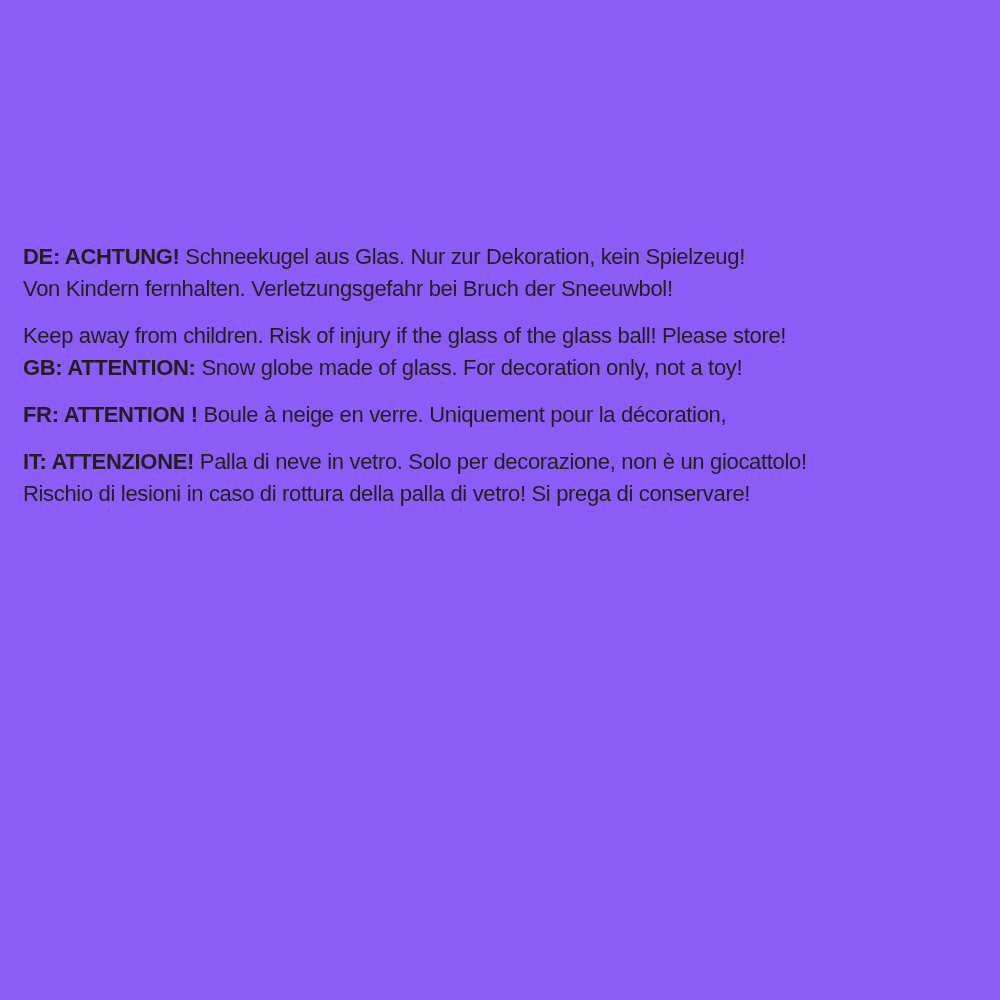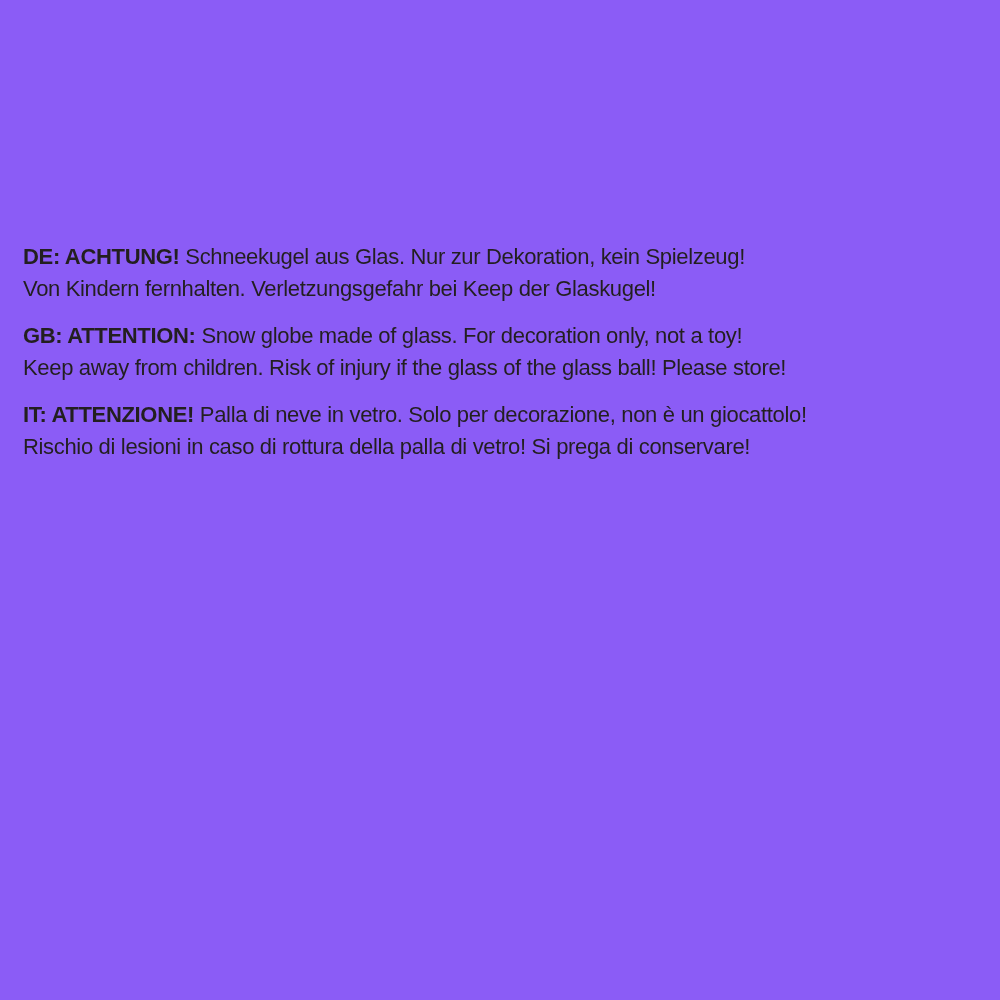--- a/index.html
+++ b/index.html
@@ -40,29 +40,30 @@
   }
 </style>
 </head>
 <body>
 
 <div class="canvas">
   <div class="sheet">
 
     <p class="para">
       <span class="line"><strong class="lead">DE: ACHTUNG!</strong> <span>Schneekugel aus Glas. Nur zur Dekoration, kein Spielzeug!</span></span>
-      <span class="line">Von Kindern fernhalten. Verletzungsgefahr bei Keep der Glaskugel!</span>
+      <span class="line">Von Kindern fernhalten. Verletzungsgefahr bei Bruch der Sneeuwbol!</span>
     </p>
 
     <p class="para">
+      <span class="line">Keep away from children. Risk of injury if the glass of the glass ball! Please store!</span>
       <span class="line"><strong class="lead">GB: ATTENTION:</strong> <span>Snow globe made of glass. For decoration only, not a toy!</span></span>
-      <span class="line">Keep away from children. Risk of injury if the glass of the glass ball! Please store!</span>
     </p>
 
     <p class="para">
+      <span class="line"><strong class="lead">FR: ATTENTION !</strong> <span>Boule à neige en verre. Uniquement pour la décoration,</span></span>
     </p>
 
     <p class="para gap-before">
       <span class="line"><strong class="lead">IT: ATTENZIONE!</strong> <span>Palla di neve in vetro. Solo per decorazione, non è un giocattolo!</span></span>
       <span class="line">Rischio di lesioni in caso di rottura della palla di vetro! Si prega di conservare!</span>
     </p>
 
     <p class="para">
     </p>
 

